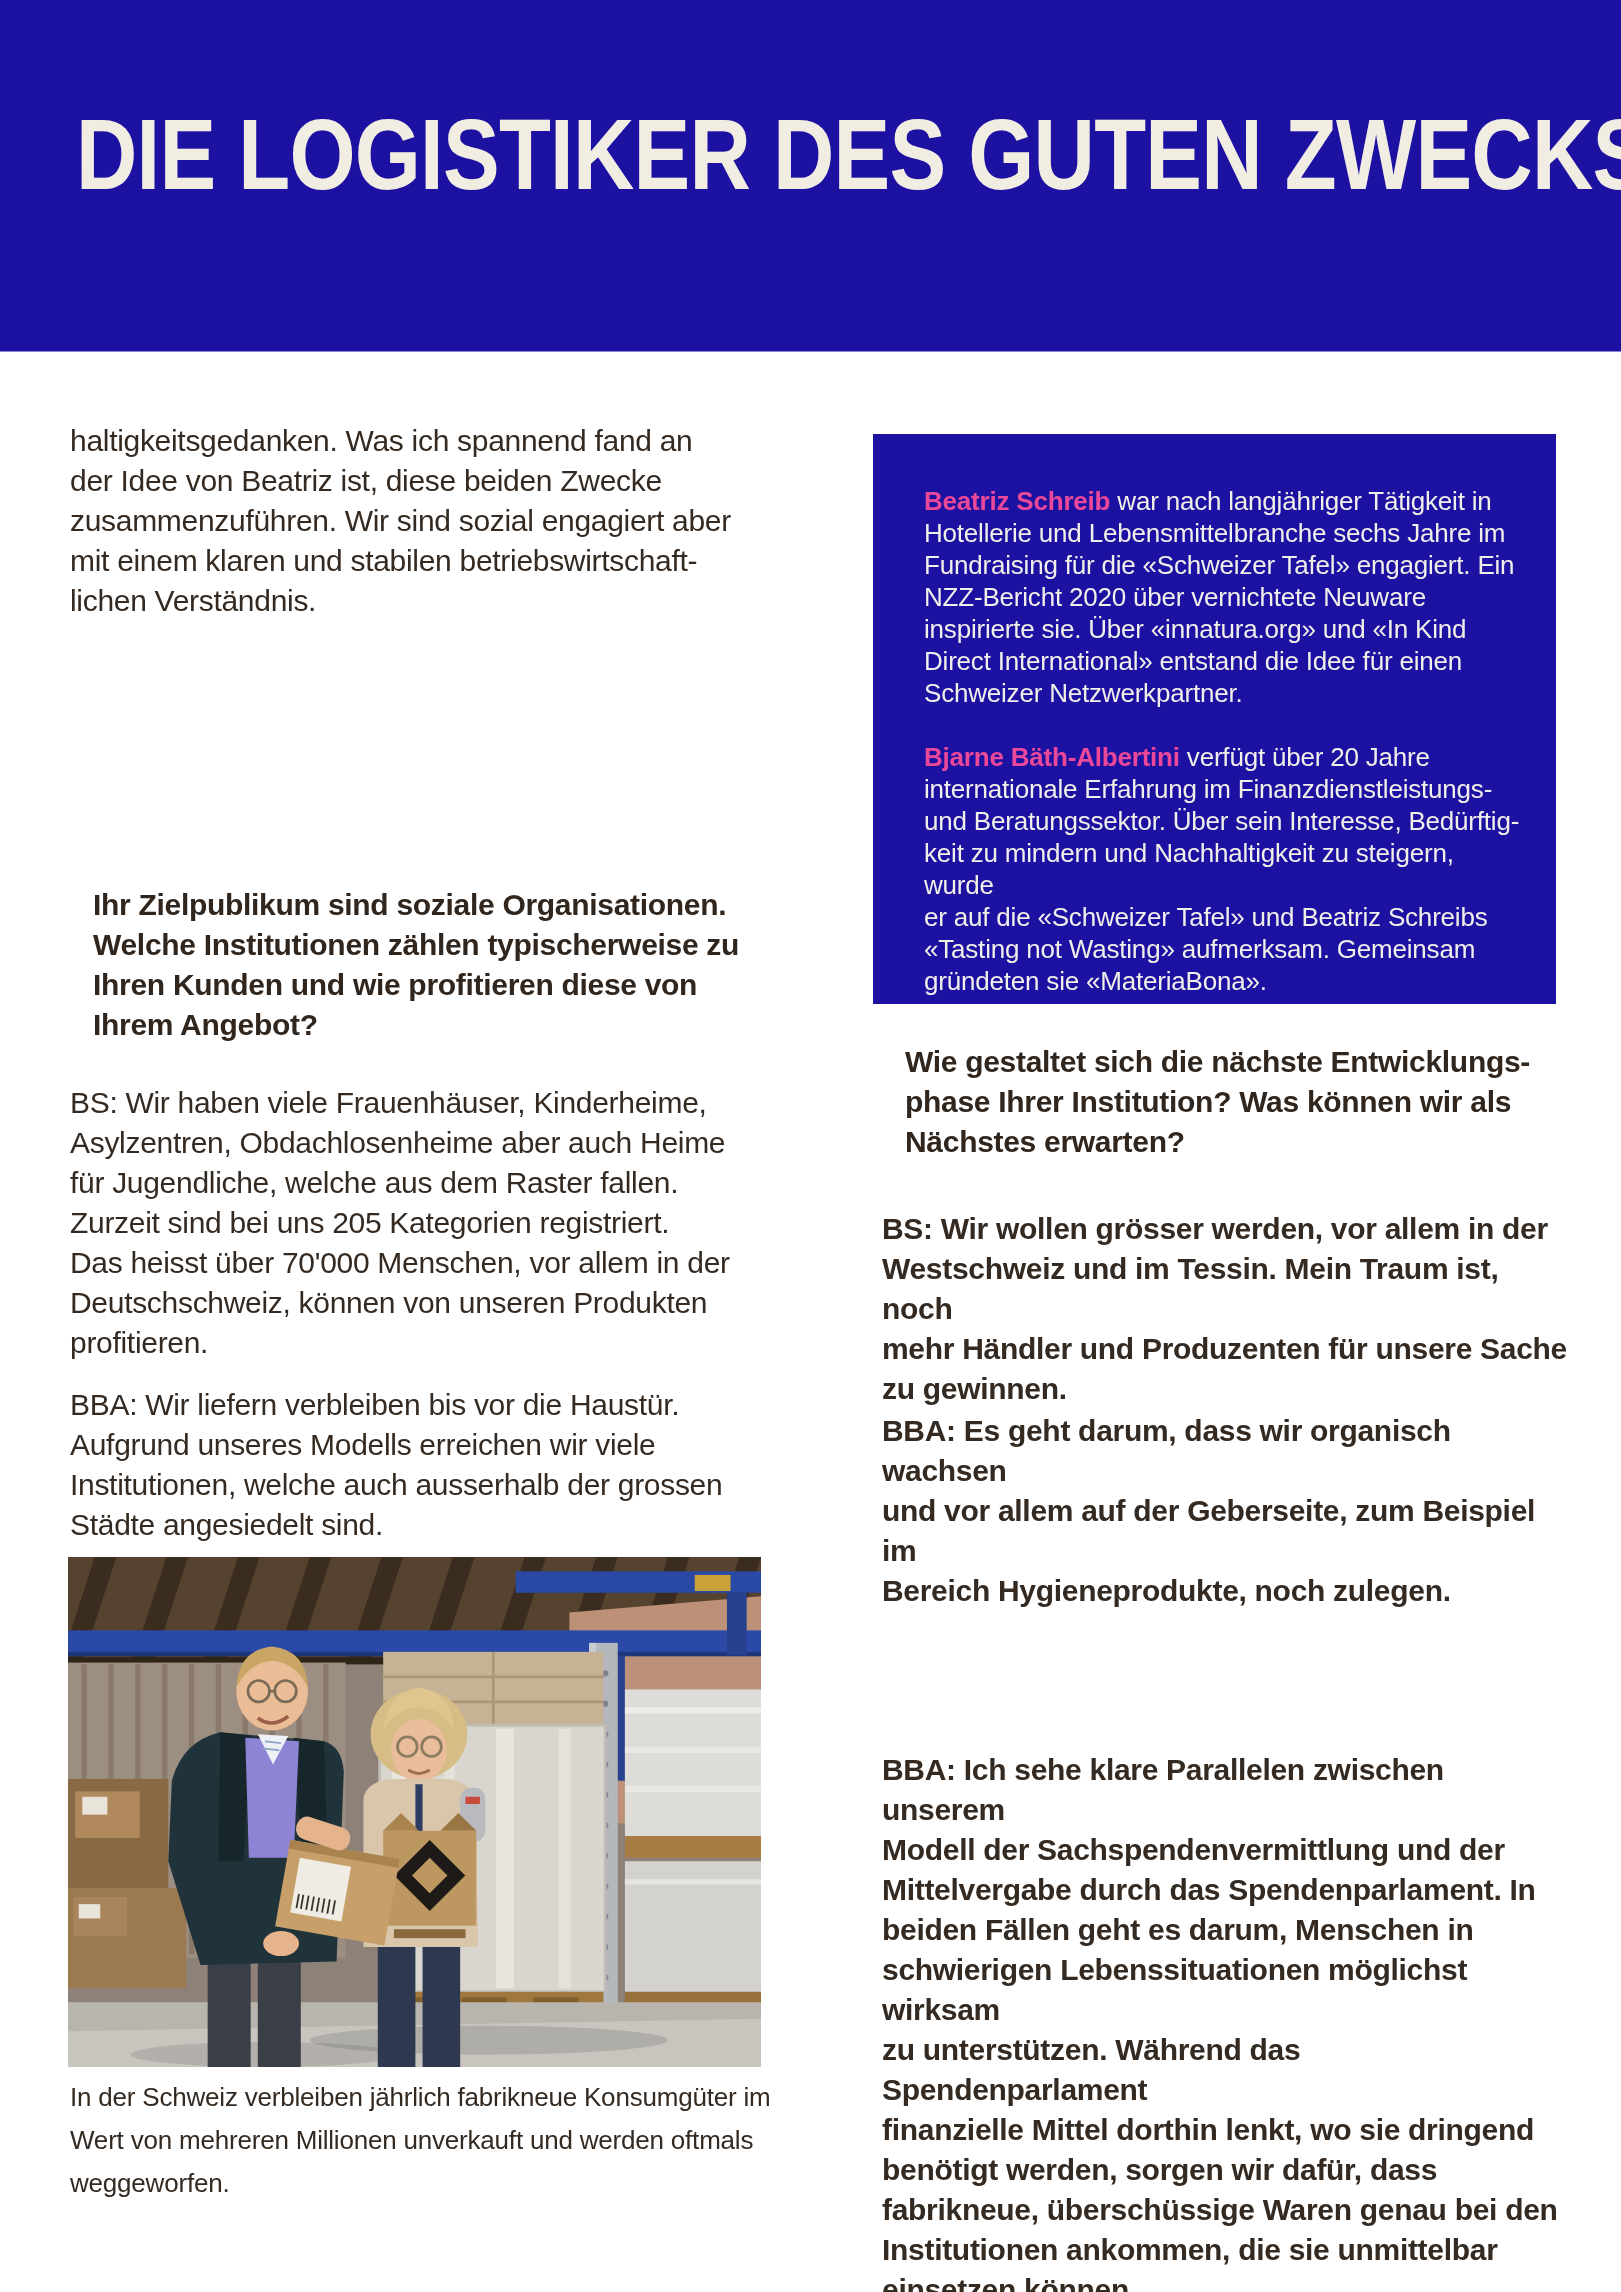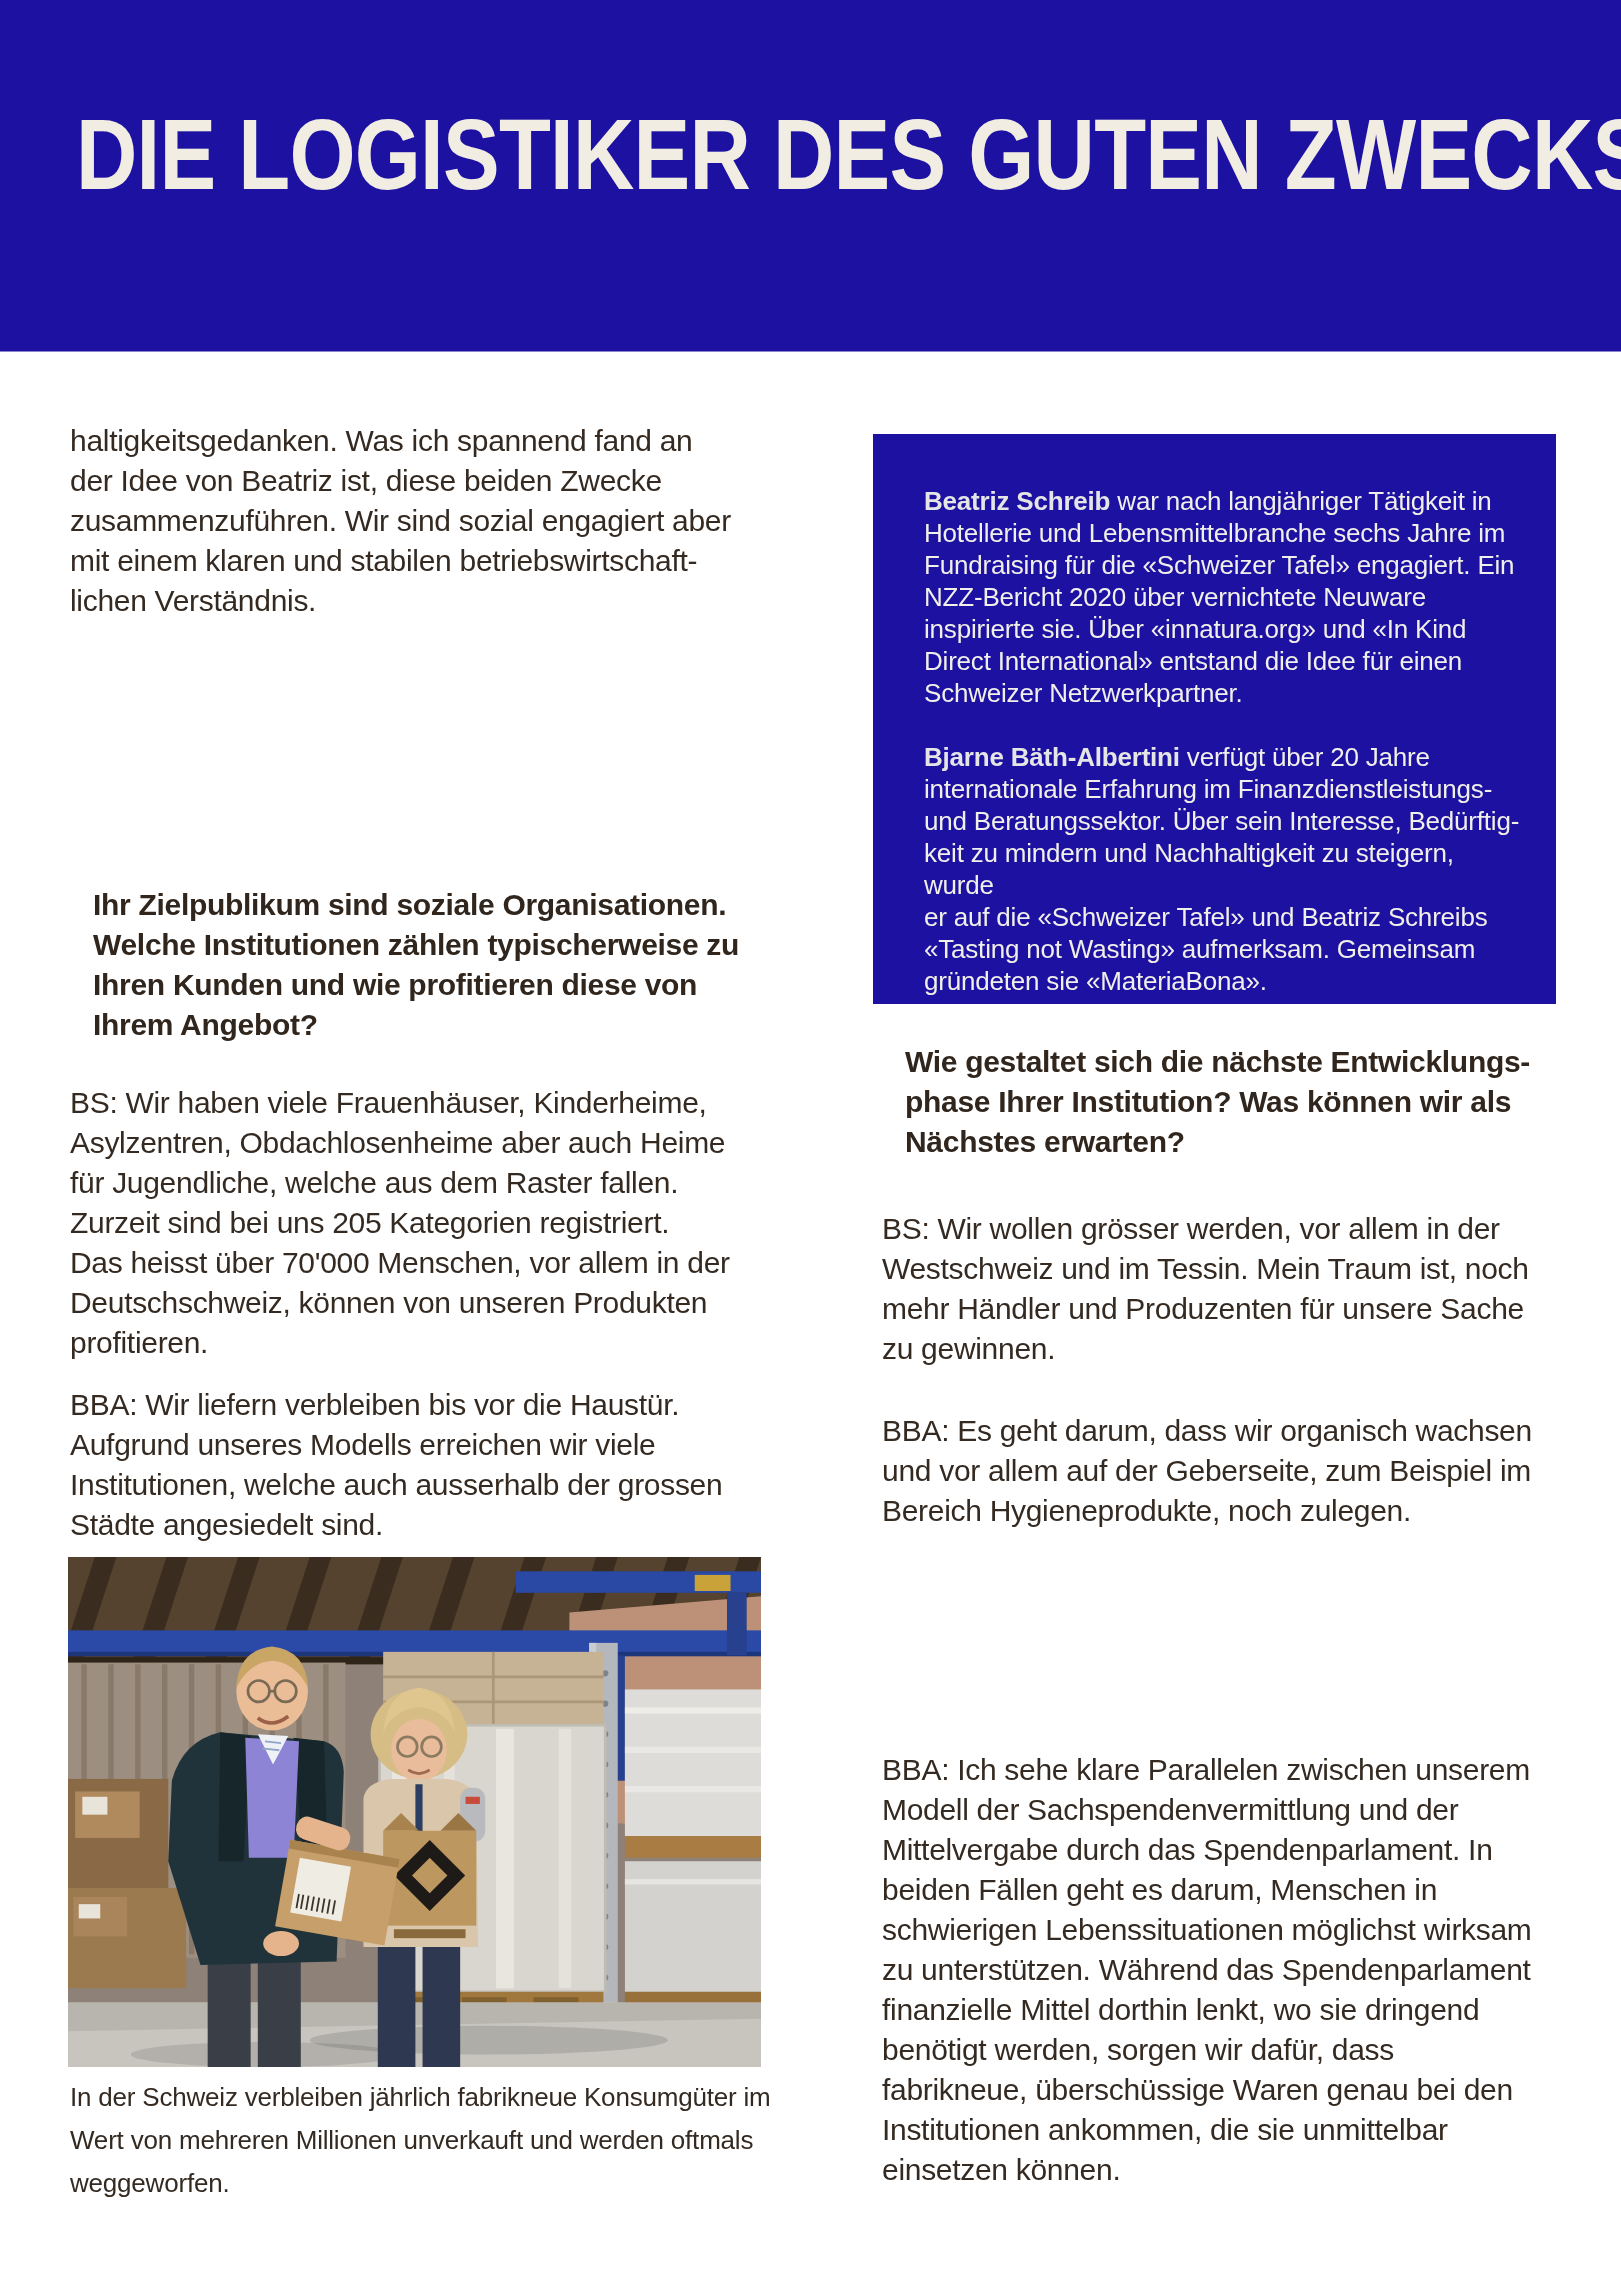--- a/index.html
+++ b/index.html
@@ -21,33 +21,33 @@
     transform:scaleX(0.85); transform-origin:left top;
     letter-spacing:-0.9px;
   }
   .txt {
     position:absolute; white-space:pre-line;
     font-size:30px; line-height:40px; letter-spacing:-0.3px;
     color:#342a21;
   }
   .txt.bold { font-weight:bold; color:#31261d;margin-left:23px; }
   .col-left  { left:70px;  width:708px; }
-  .col-right { left:882px; width:690px; }
+  .col-right { left:882px; width:690px;font-weight:bold; }
   .info-box {
     position:absolute; left:873px; top:434px; width:683px; height:570px;
     background:#1c11a0; box-sizing:border-box;
     padding:51px 30px 0 51px;
   }
   .box-p {
     margin:0; white-space:pre-line;
     font-size:26px; line-height:32px; letter-spacing:-0.2px;
     color:#f1efe9;
   }
   .box-p + .box-p { margin-top:32px; }
-  .box-p .bname { font-weight:bold; color:#e5e5e5; }
+  .box-p .bname { font-weight:bold; color:#ec4899; }
   .photo {
     position:absolute; left:68px; top:1557px; width:693px; height:510px;
     display:block; background:#8d8178;
   }
   .caption {
     position:absolute; left:70px; top:2076px; width:716px;
     white-space:pre-line; font-size:26px; line-height:43px;
     letter-spacing:-0.2px; color:#342a21;
   }
 </style>

